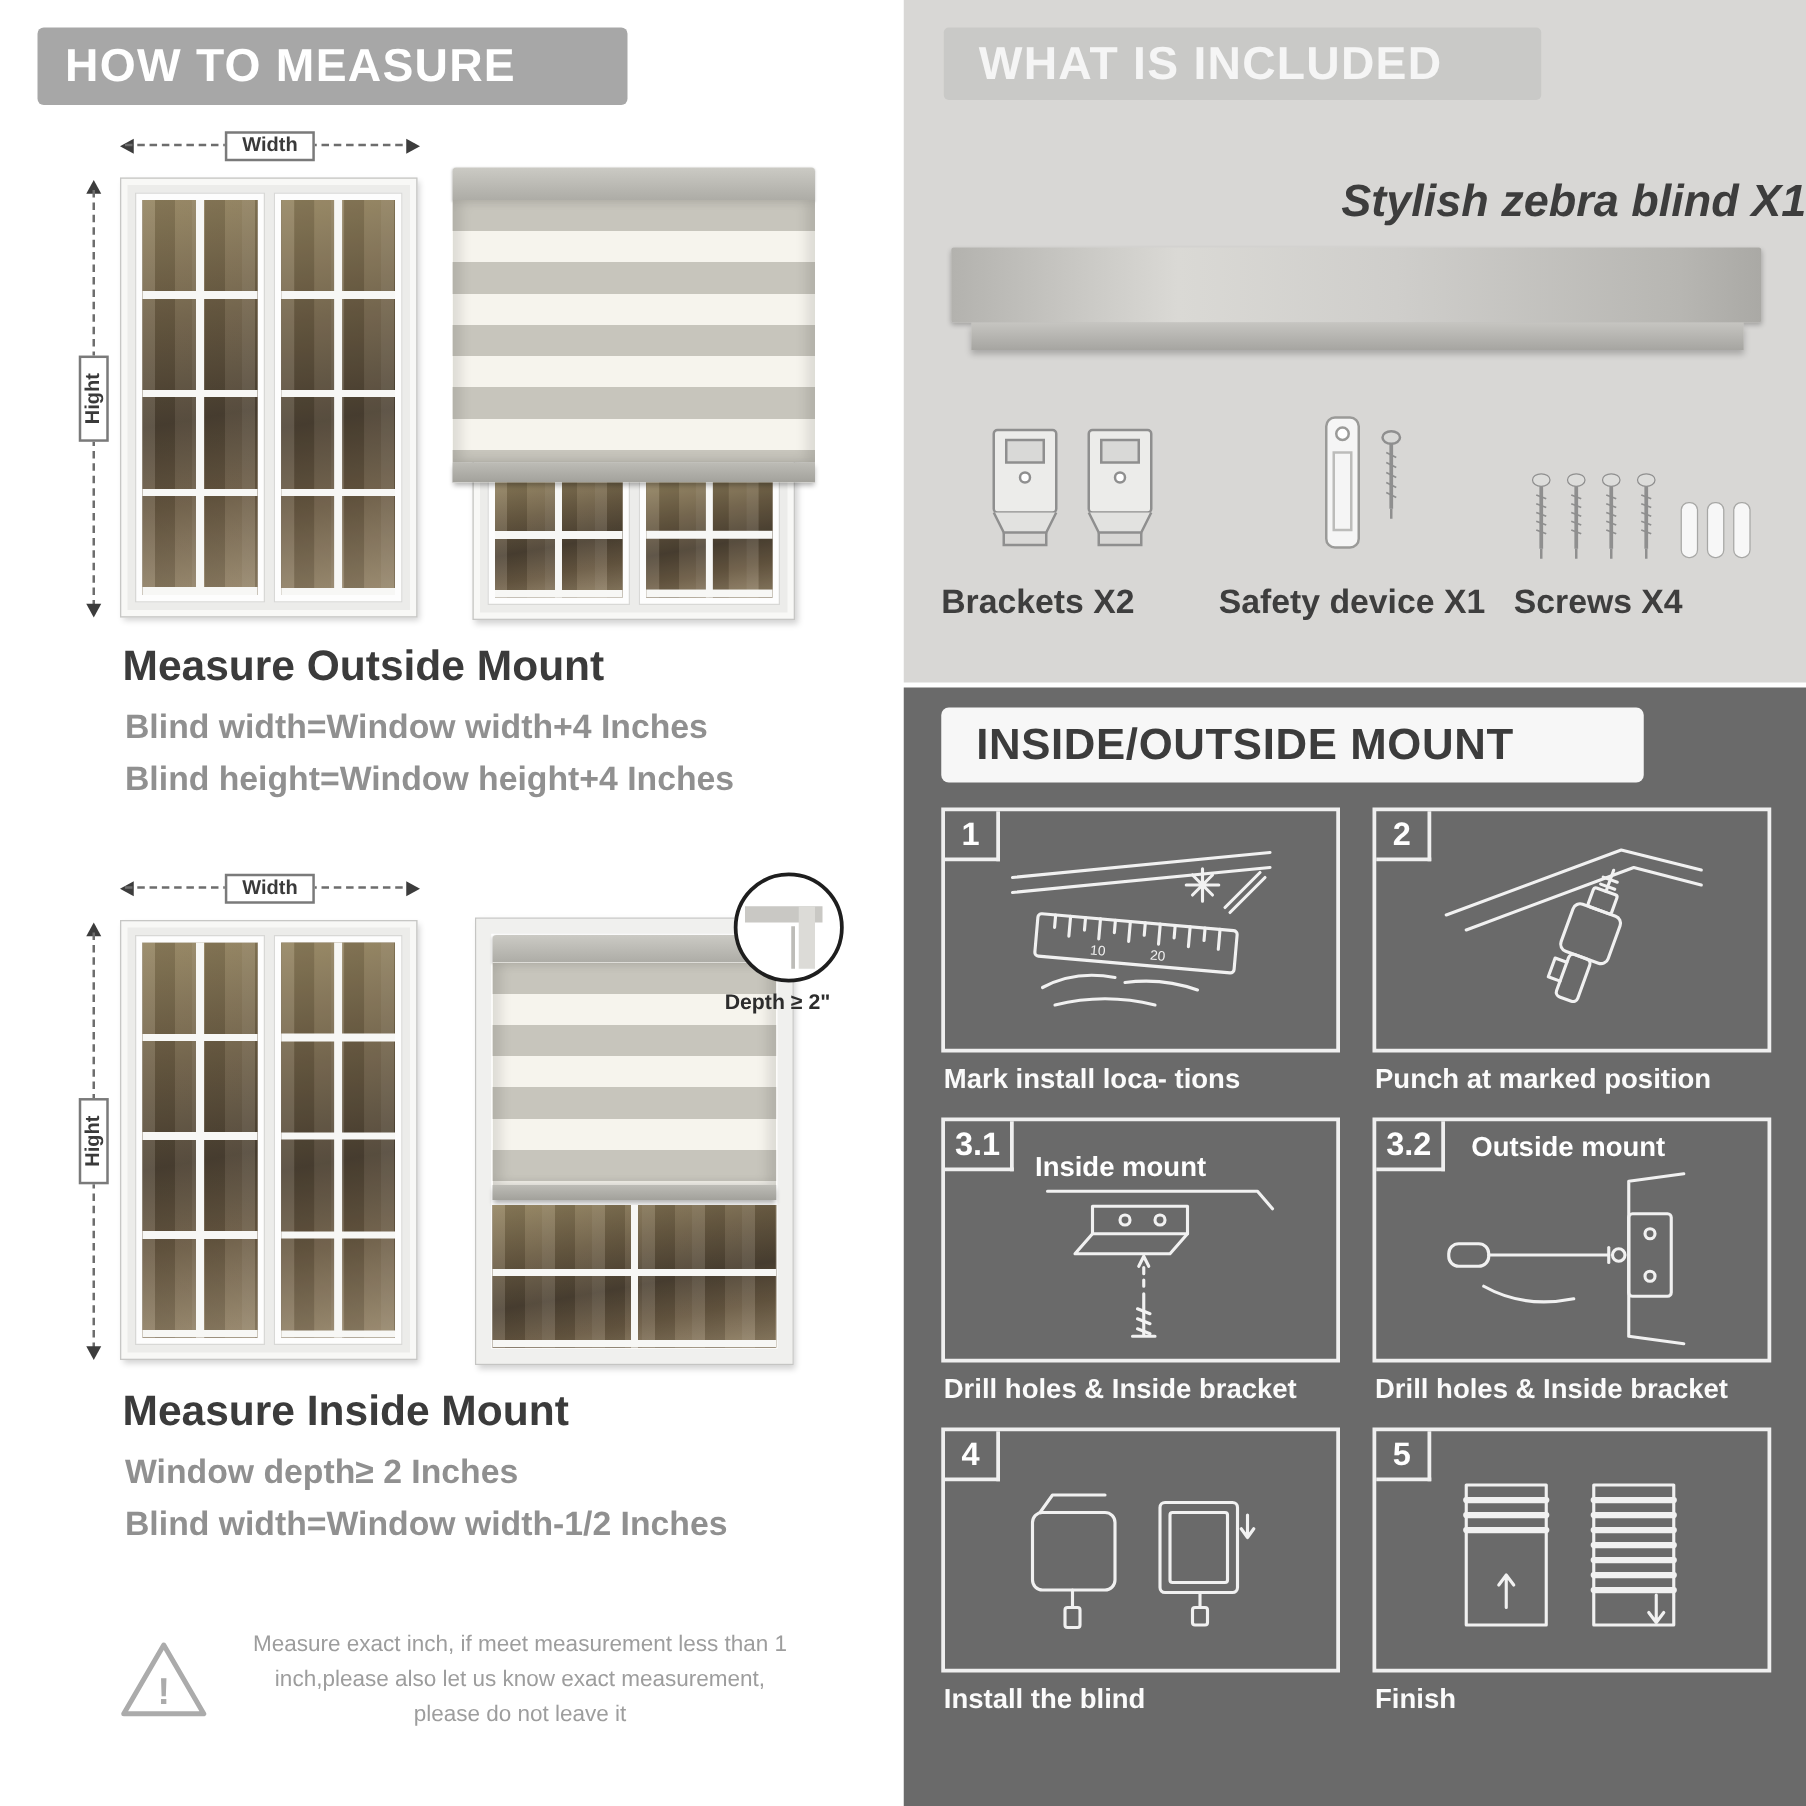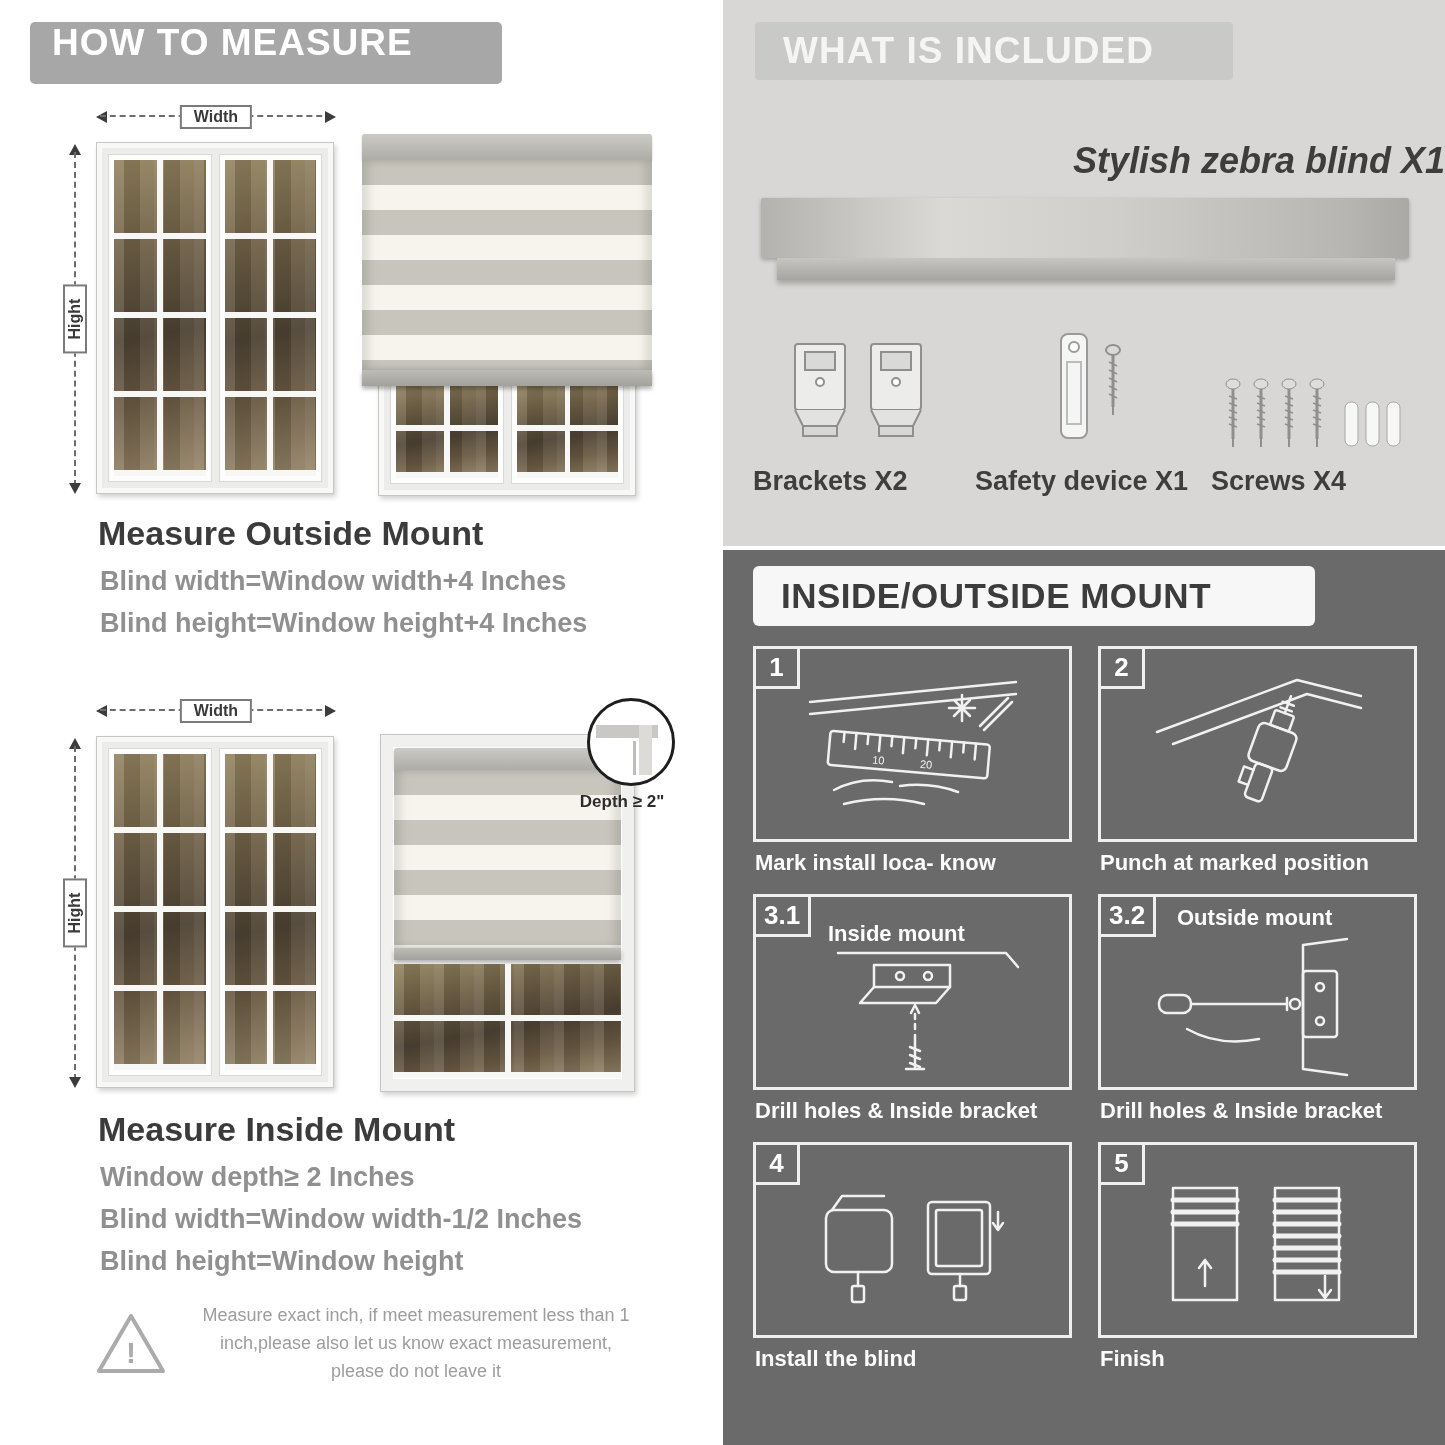--- a/index.html
+++ b/index.html
@@ -1,21 +1,21 @@
 <!DOCTYPE html>
 <html><head>
 <meta charset="utf-8">
 <style>
   * { margin:0; padding:0; box-sizing:border-box; }
   body { background:#ffffff; font-family:"Liberation Sans", sans-serif; }
   .page { position:relative; width:1445px; height:1445px; background:#fff; overflow:hidden; }
 
   
   .left-header { position:absolute; left:30px; top:22px; width:472px; height:62px;
-    background:#a7a7a7; border-radius:5px; display:flex; 
+    background:#a7a7a7; border-radius:5px; display:flex; align-items:center;
     padding-left:22px; color:#fff; font-size:37px; font-weight:bold; letter-spacing:1px; }
 
   .fig { position:absolute; }
 
   
   .window { position:absolute; background:#ececea; border:1px solid #c7c7c5;
     box-shadow: inset 0 0 0 5px #f8f8f6, 2px 3px 5px rgba(0,0,0,0.18);
     padding:11px; display:flex; gap:7px; }
   .sash { flex:1; background:#fdfdfd; padding:5px; border:1px solid #d8d8d6; }
   .panes { width:100%; height:100%;
@@ -195,21 +195,20 @@
         <div class="dc-v"></div>
         <div class="dc-l"></div>
       </div>
       <div class="depth-label">Depth ≥ 2"</div>
     </div>
   </div>
 
   <div class="h-title" style="left:98px; top:1110px;">Measure Inside Mount</div>
   <div class="gray-line" style="left:100px; top:1162px;">Window depth≥ 2 Inches</div>
   <div class="gray-line" style="left:100px; top:1204px;">Blind width=Window width-1/2 Inches</div>
-  <div class="gray-line" style="left:100px; top:1246px;">Blind height=Window height</div>
 
   <div class="warning">
     <svg width="72" height="66" viewBox="0 0 72 66">
       <path d="M36 5 L68 60 L4 60 Z" fill="none" stroke="#ababab" stroke-width="4" stroke-linejoin="round"></path>
       <text x="36" y="52" text-anchor="middle" font-size="30" font-weight="bold" fill="#ababab">!</text>
     </svg>
     <div class="warning-text">Measure exact inch, if meet measurement less than 1 inch,please also let us know exact measurement, please do not leave it</div>
   </div>
 
   <div class="included-panel">
@@ -307,21 +306,21 @@
                 <path d="M40 66 v10 M52 66 v16 M64 66 v10 M76 66 v16 M88 66 v10 M100 66 v16 M112 66 v10 M124 66 v16 M136 66 v10 M148 66 v16 M160 66 v10 M172 66 v16"></path>
                 <text x="70" y="95" font-size="11" fill="#f1f1f1" stroke="none">10</text>
                 <text x="118" y="95" font-size="11" fill="#f1f1f1" stroke="none">20</text>
               </g>
               <path d="M152 28 l16 16 M168 28 l-16 16 M160 23 v26 M147 36 h26"></path>
               <path d="M178 54 L206 26 M182 58 L210 30"></path>
               <path d="M32 118 q26 -14 58 -8 M98 114 q30 -4 58 6 M42 132 q40 -10 80 0"></path>
             </g>
           </svg>
         </div>
-        <div class="caption">Mark install loca- know</div>
+        <div class="caption">Mark install loca- tions</div>
       </div>
 
       <div class="step">
         <div class="step-box">
           <div class="badge">2</div>
           <svg class="step-art" width="222" height="152" viewBox="0 0 222 152">
             <g stroke="#f1f1f1" stroke-width="2.5" fill="none" stroke-linecap="round" stroke-linejoin="round">
               <path d="M10 60 L150 8 M26 72 L160 22 M150 8 L214 24 M160 22 L214 36"></path>
               <g transform="rotate(20 120 90)">
                 <path d="M120 20 v18 M114 28 h12 M114 34 h12"></path>

